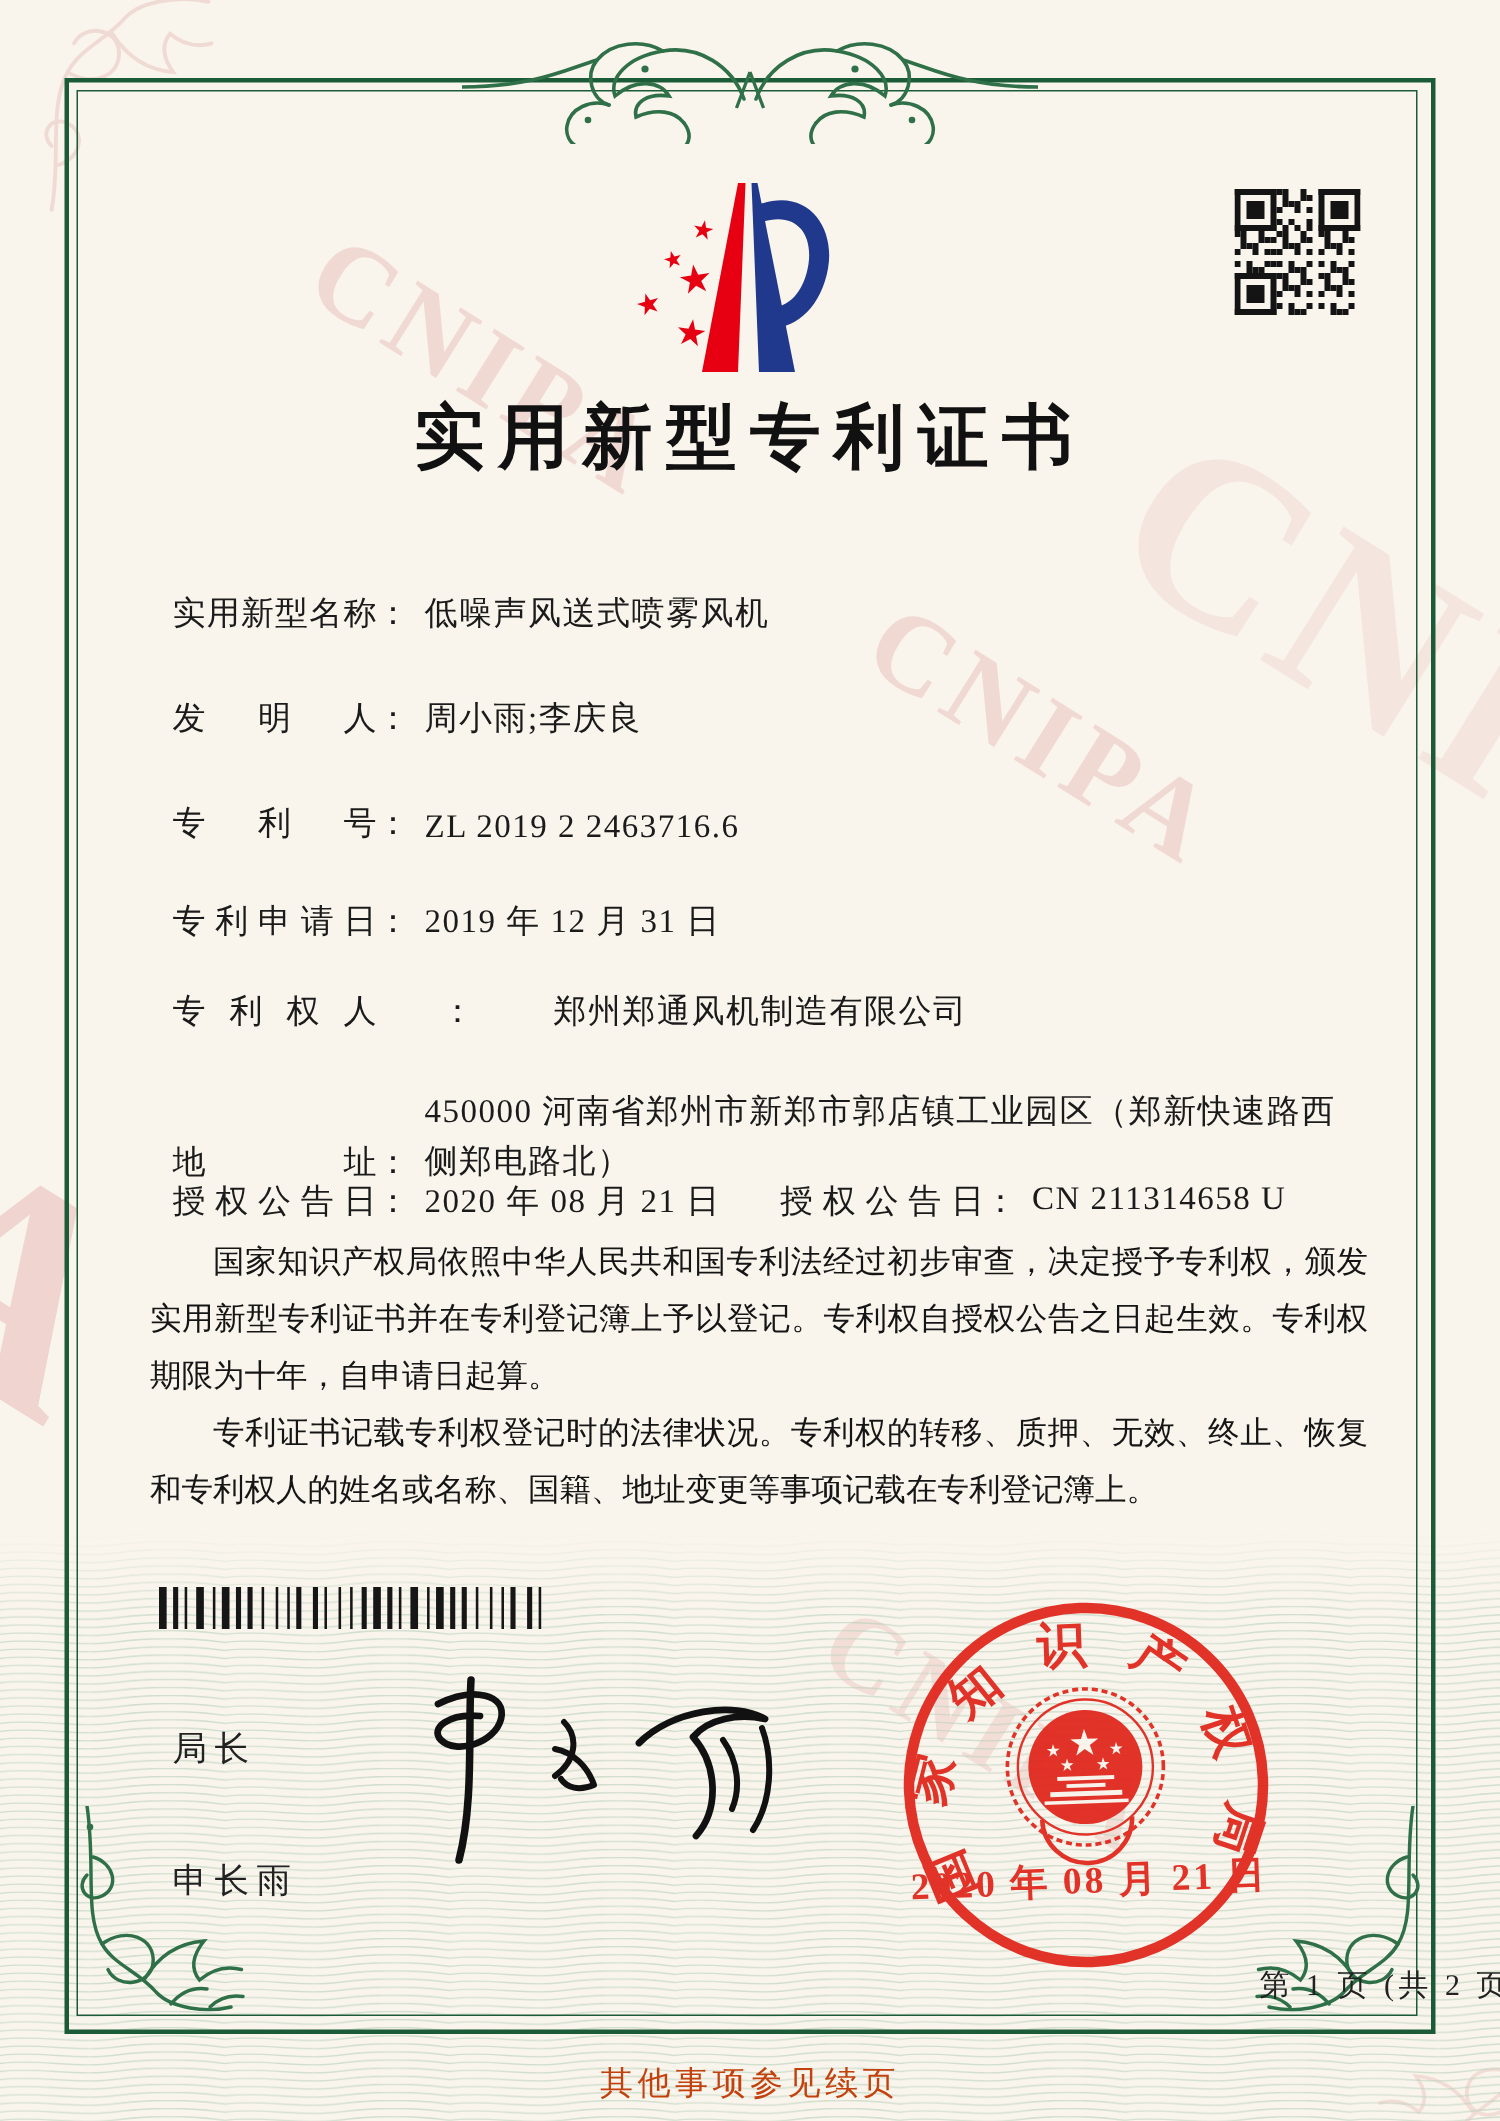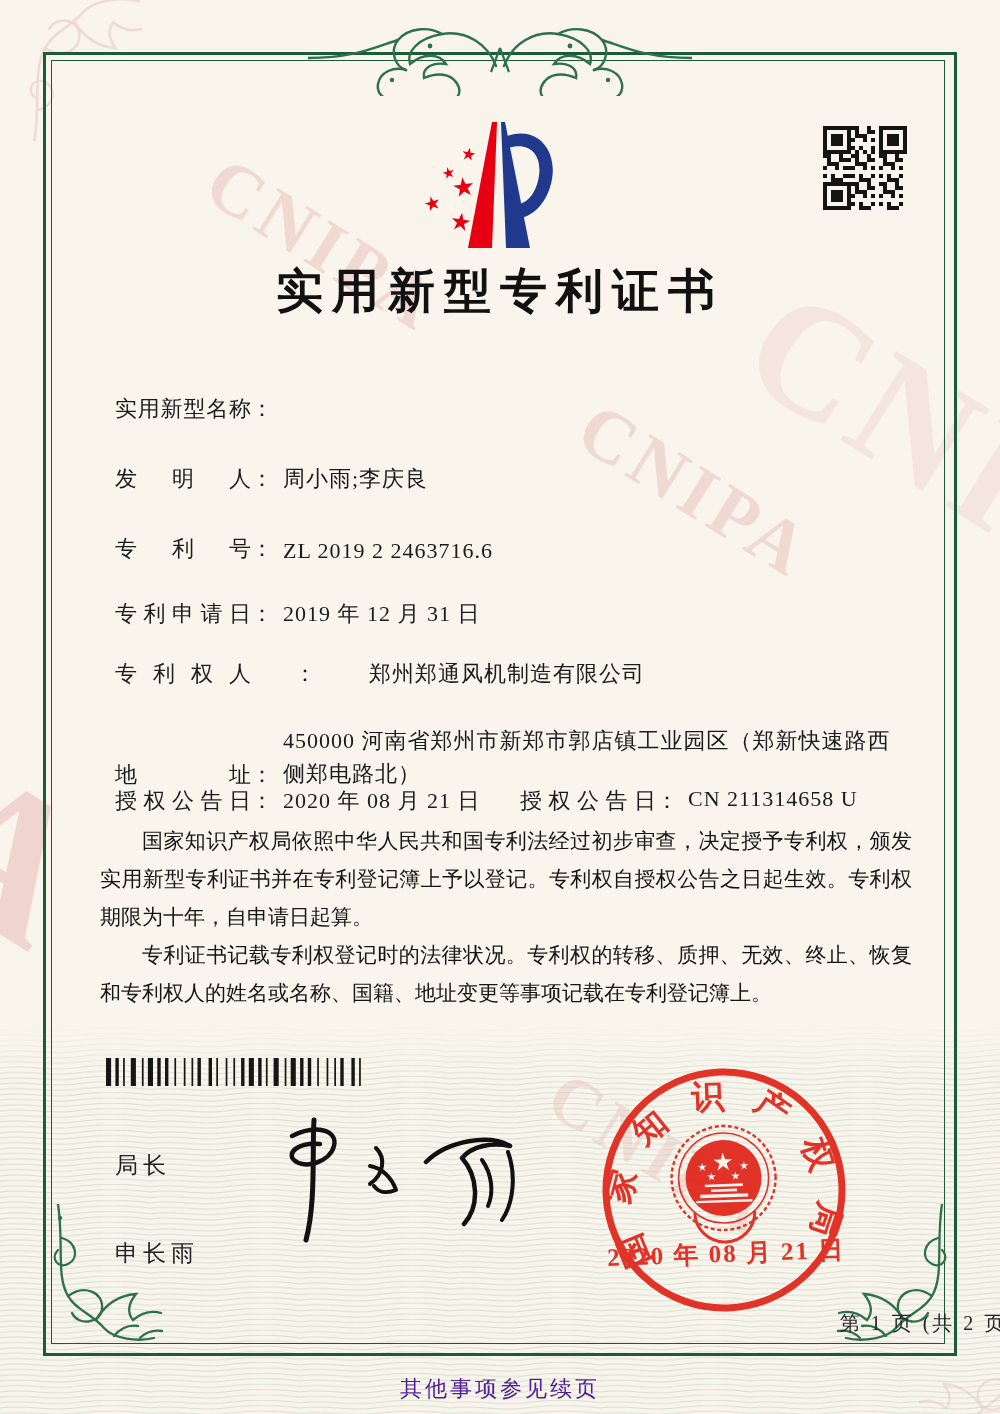--- a/index.html
+++ b/index.html
@@ -51,21 +51,21 @@
              font-size:23px;letter-spacing:5px;color:#222;font-weight:500;}
   .sig-title{left:115px;top:1150px;}
   .sig-name{left:115px;top:1238px;}
   .sig-hand{position:absolute;left:258px;top:1114px;width:300px;height:140px;}
 
   
   .seal{position:absolute;left:594px;top:1060px;width:260px;height:260px;opacity:0.93;transform:rotate(-2deg);}
 
   
   .page-num{position:absolute;left:17px;top:1310px;width:1000px;text-align:right;font-size:20px;letter-spacing:3px;color:#222;}
-  .cont-note{position:absolute;left:0;top:1374px;width:1000px;text-align:center;font-size:22px;letter-spacing:3px;color:#4c1d95;}
+  .cont-note{position:absolute;left:0;top:1374px;width:1000px;text-align:center;font-size:22px;letter-spacing:3px;color:#c2410c;}
 
   
   .waves{position:absolute;left:0;top:1022px;width:1000px;height:392px;opacity:0.62;
          -webkit-mask-image:linear-gradient(180deg,transparent,black 14%);
          mask-image:linear-gradient(180deg,transparent,black 14%);}
 </style>
 </head>
 <body>
 
 <div id="page">
@@ -284,20 +284,21 @@
       <rect x="64" y="80" width="4" height="4" fill="#141414"></rect>
       <rect x="68" y="80" width="4" height="4" fill="#141414"></rect>
       <rect x="72" y="80" width="4" height="4" fill="#141414"></rect>
     </svg>
 
   <div class="title">实用新型专利证书</div>
 
   <div class="frow" style="top:382px;">
     <span class="flabel">实用新型名称</span>
       <span class="fcolon">：</span>
+    <span class="fval">低噪声风送式喷雾风机</span>
   </div>
   <div class="frow" style="top:452px;">
     <span class="flabel">发明人</span>
       <span class="fcolon">：</span>
     <span class="fval">周小雨;李庆良</span>
   </div>
   <div class="frow" style="top:522px;">
     <span class="flabel">专利号</span>
       <span class="fcolon">：</span>
     <span class="fval">ZL 2019 2 2463716.6</span>

